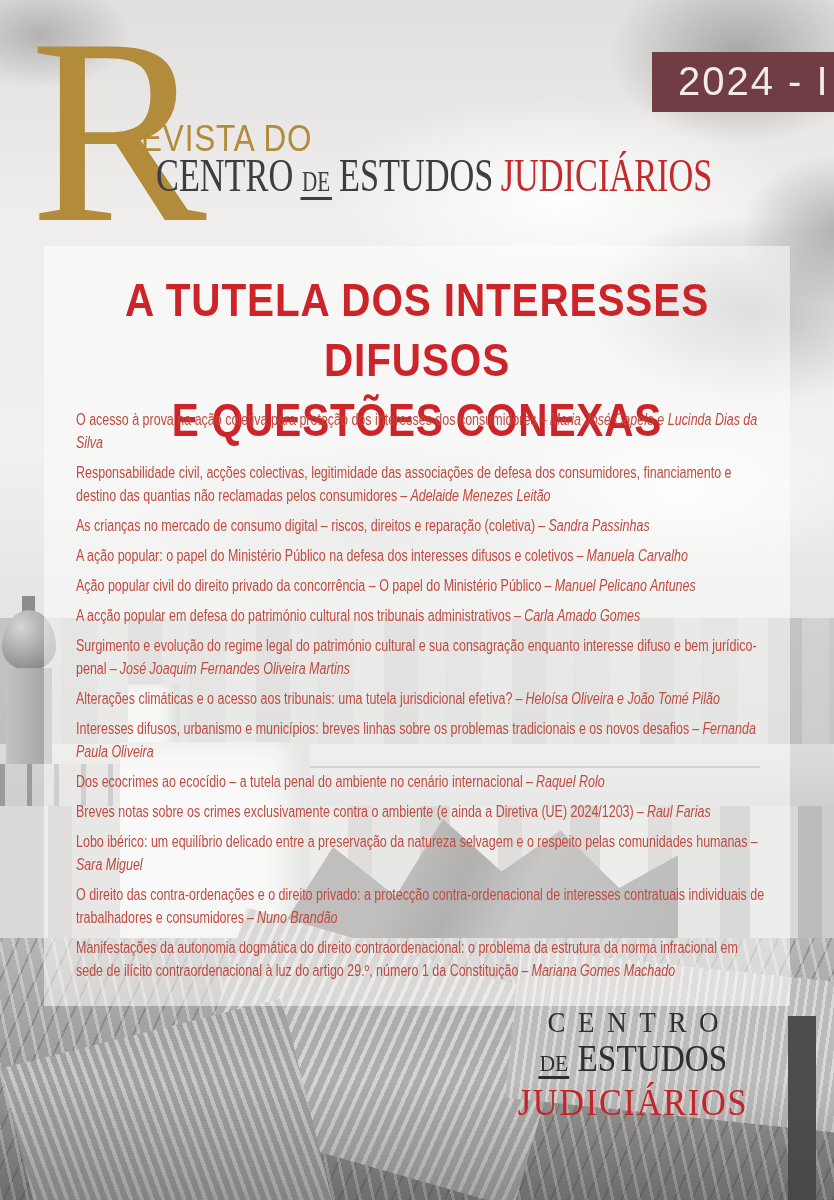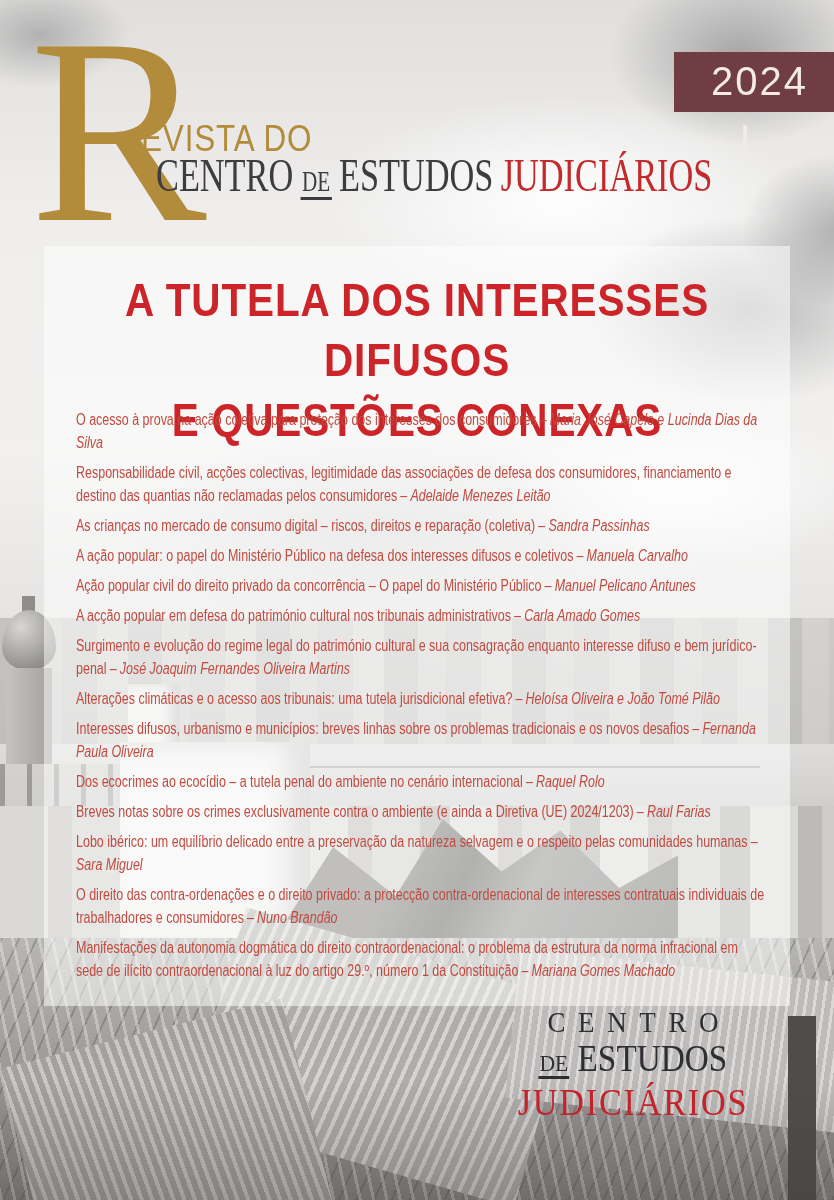--- a/index.html
+++ b/index.html
@@ -59,22 +59,22 @@
     background:repeating-linear-gradient(98deg,#d5d4d2 0 4px,#aeadab 4px 11px);}
   .roofB{left:24px;top:1030px;width:290px;height:230px;transform:rotate(-14deg);
     background:repeating-linear-gradient(84deg,#c9c8c6 0 4px,#a2a19f 4px 10px);}
   .roofC{left:512px;top:966px;width:340px;height:150px;transform:rotate(6deg);
     background:repeating-linear-gradient(92deg,#d9d8d6 0 3px,#bcbbb9 3px 9px);}
   .dark-strip{left:788px;top:1016px;width:28px;height:184px;background:#4e4d4b;}
   .bottom-shade{left:0;top:1080px;width:834px;height:120px;background:linear-gradient(180deg,rgba(60,59,57,0),rgba(60,59,57,.3));}
   
   .text-panel{position:absolute;left:44px;top:246px;width:746px;height:760px;background:rgba(255,255,255,.52);}
   
-  .badge{position:absolute;top:52px;right:0;width:160px;height:60px;background:var(--badge-bg);
-    color:var(--badge-fg);font-size:40px;line-height:58px;padding-left:37px;letter-spacing:2px;}
+  .badge{position:absolute;top:52px;right:0;width:182px;height:60px;background:var(--badge-bg);
+    color:var(--badge-fg);font-size:40px;line-height:58px;padding-left:26px;letter-spacing:2px;}
   
   .initial{position:absolute;left:30px;top:-2px;font-family:"Liberation Serif",serif;
     font-size:265px;line-height:1;color:var(--gold);}
   .revista{position:absolute;left:141px;top:118px;font-size:37px;letter-spacing:1px;color:var(--gold);
     transform:scaleX(.85);transform-origin:0 0;white-space:nowrap;}
   .orgline{position:absolute;left:156px;top:148px;font-family:"Liberation Serif",serif;font-size:47px;
     line-height:1.15;color:var(--header-dark);transform:scaleX(.73);transform-origin:0 0;white-space:nowrap;}
   .orgline span{margin-right:10px;}
   .orgline span:last-child{margin-right:0;}
   .orgline .de{font-size:29px;border-bottom:3px solid currentColor;padding:0 2px;}

